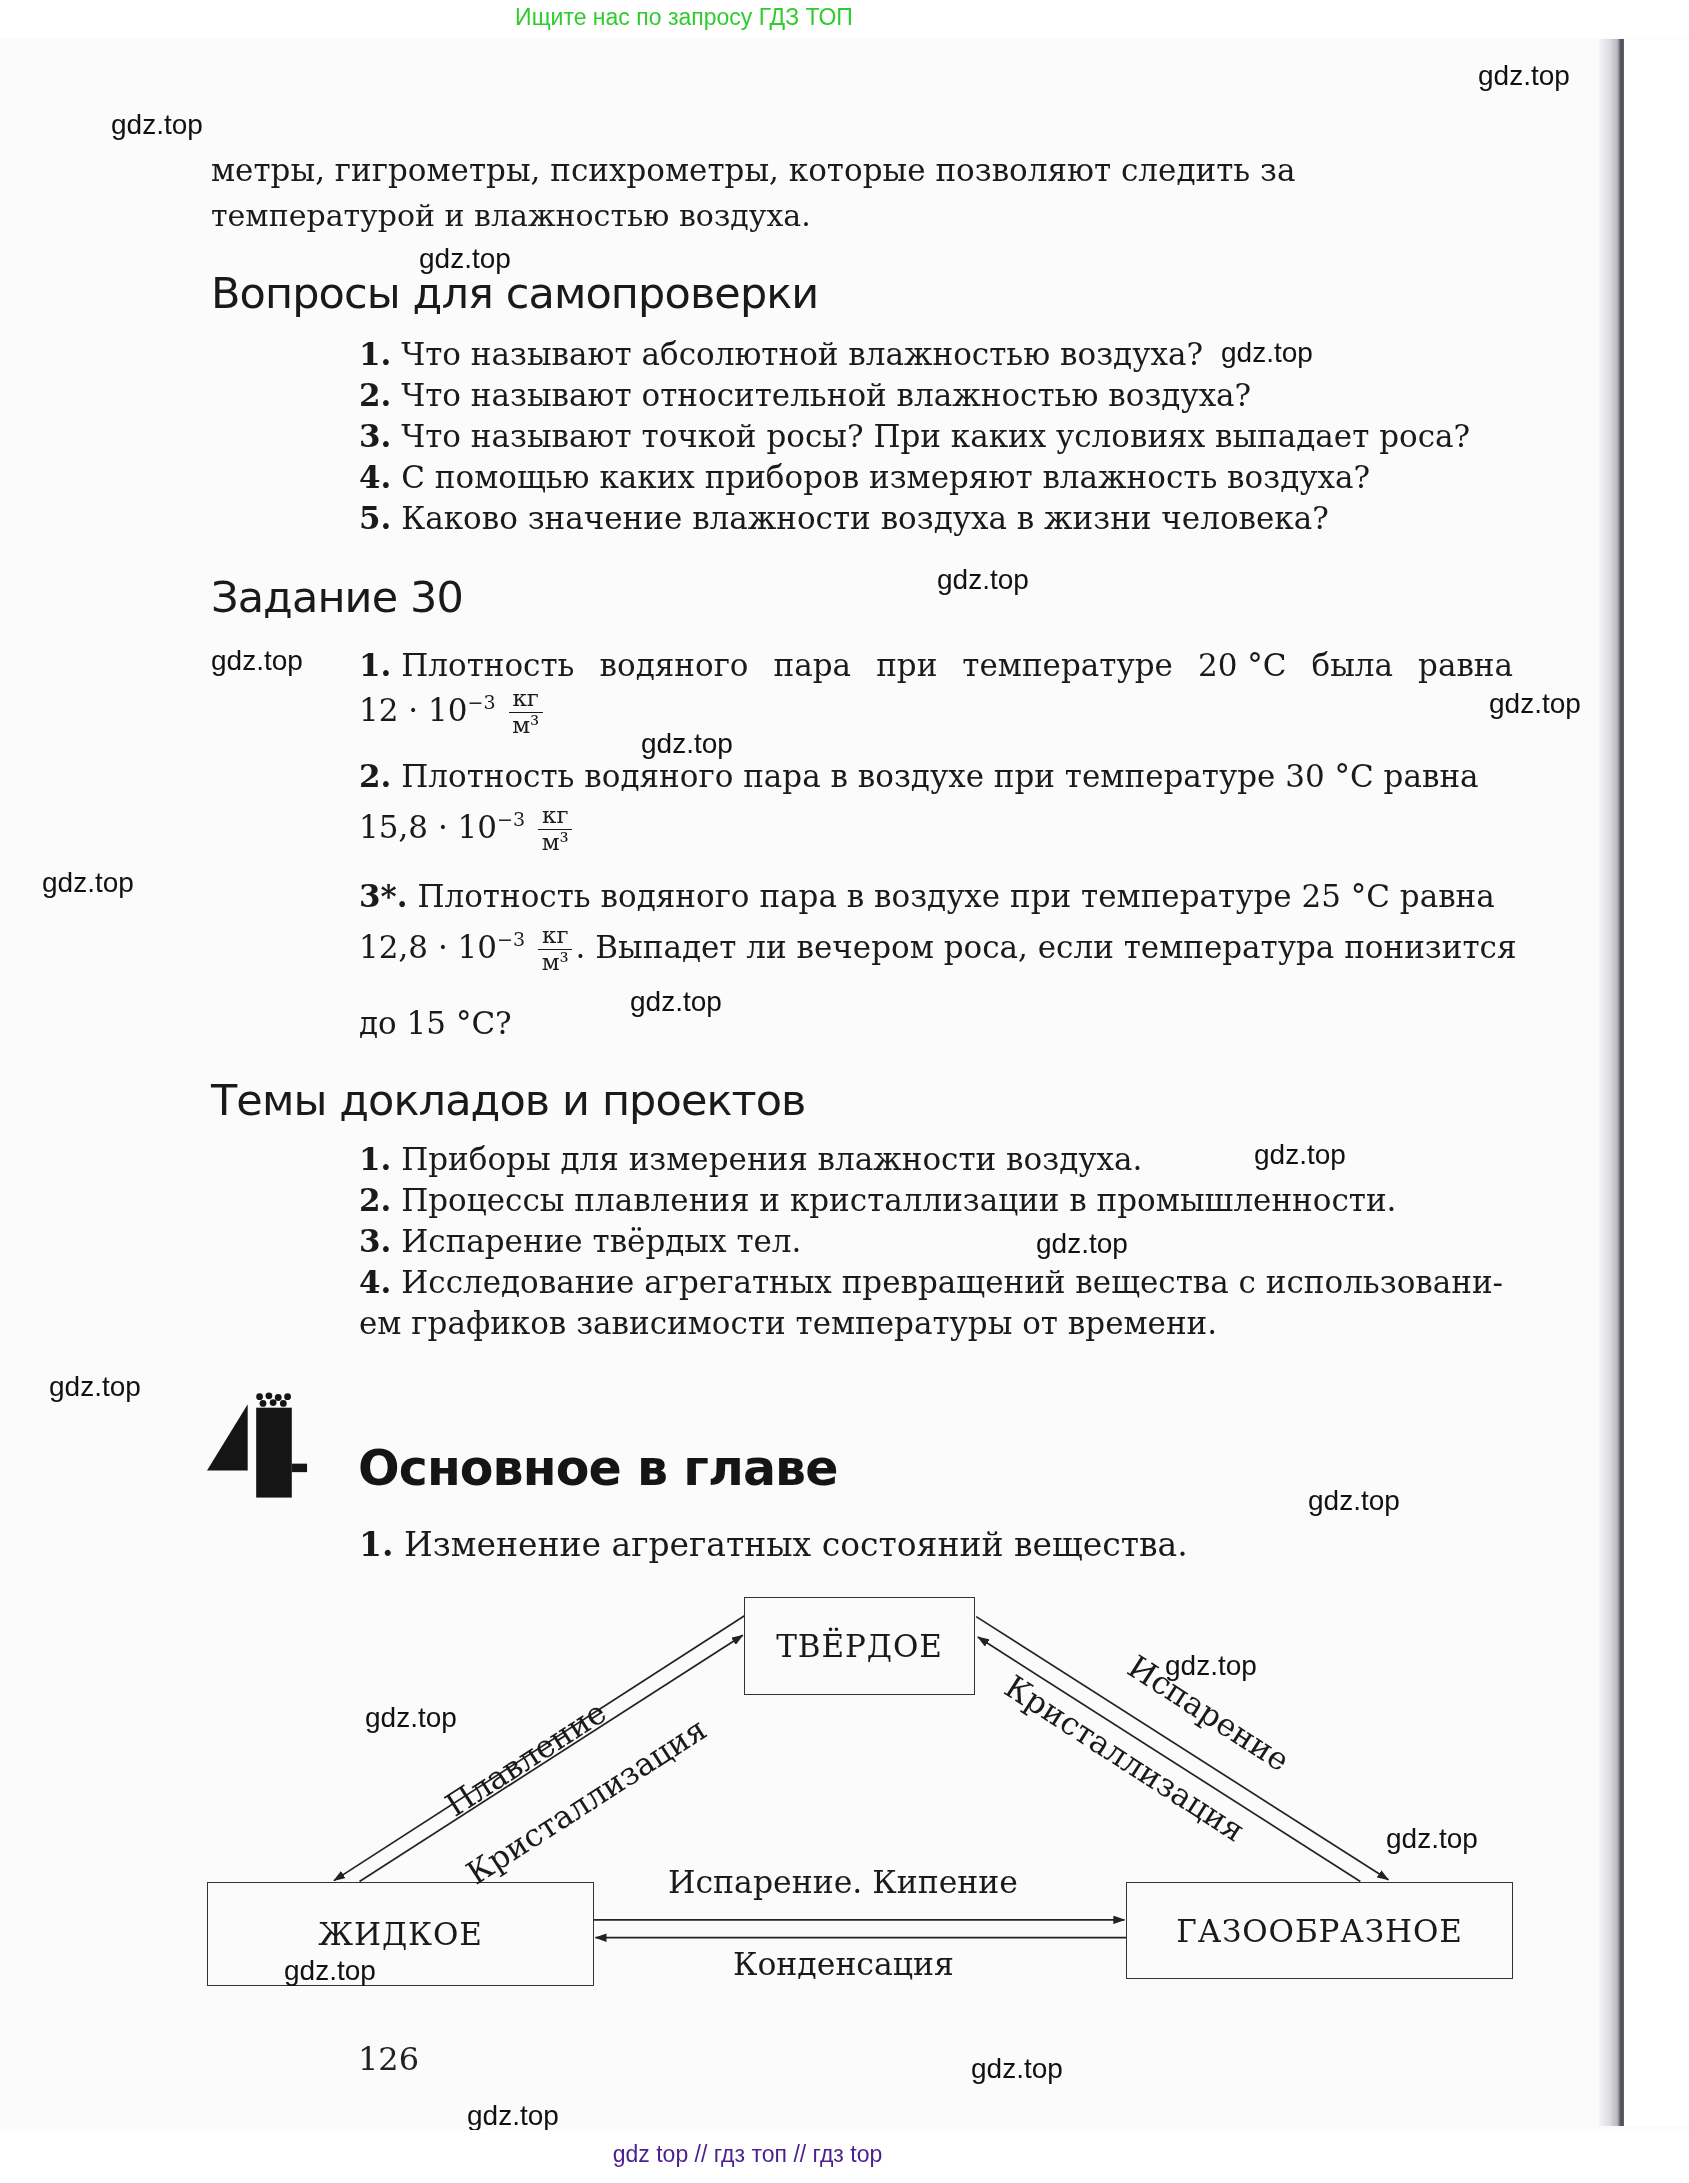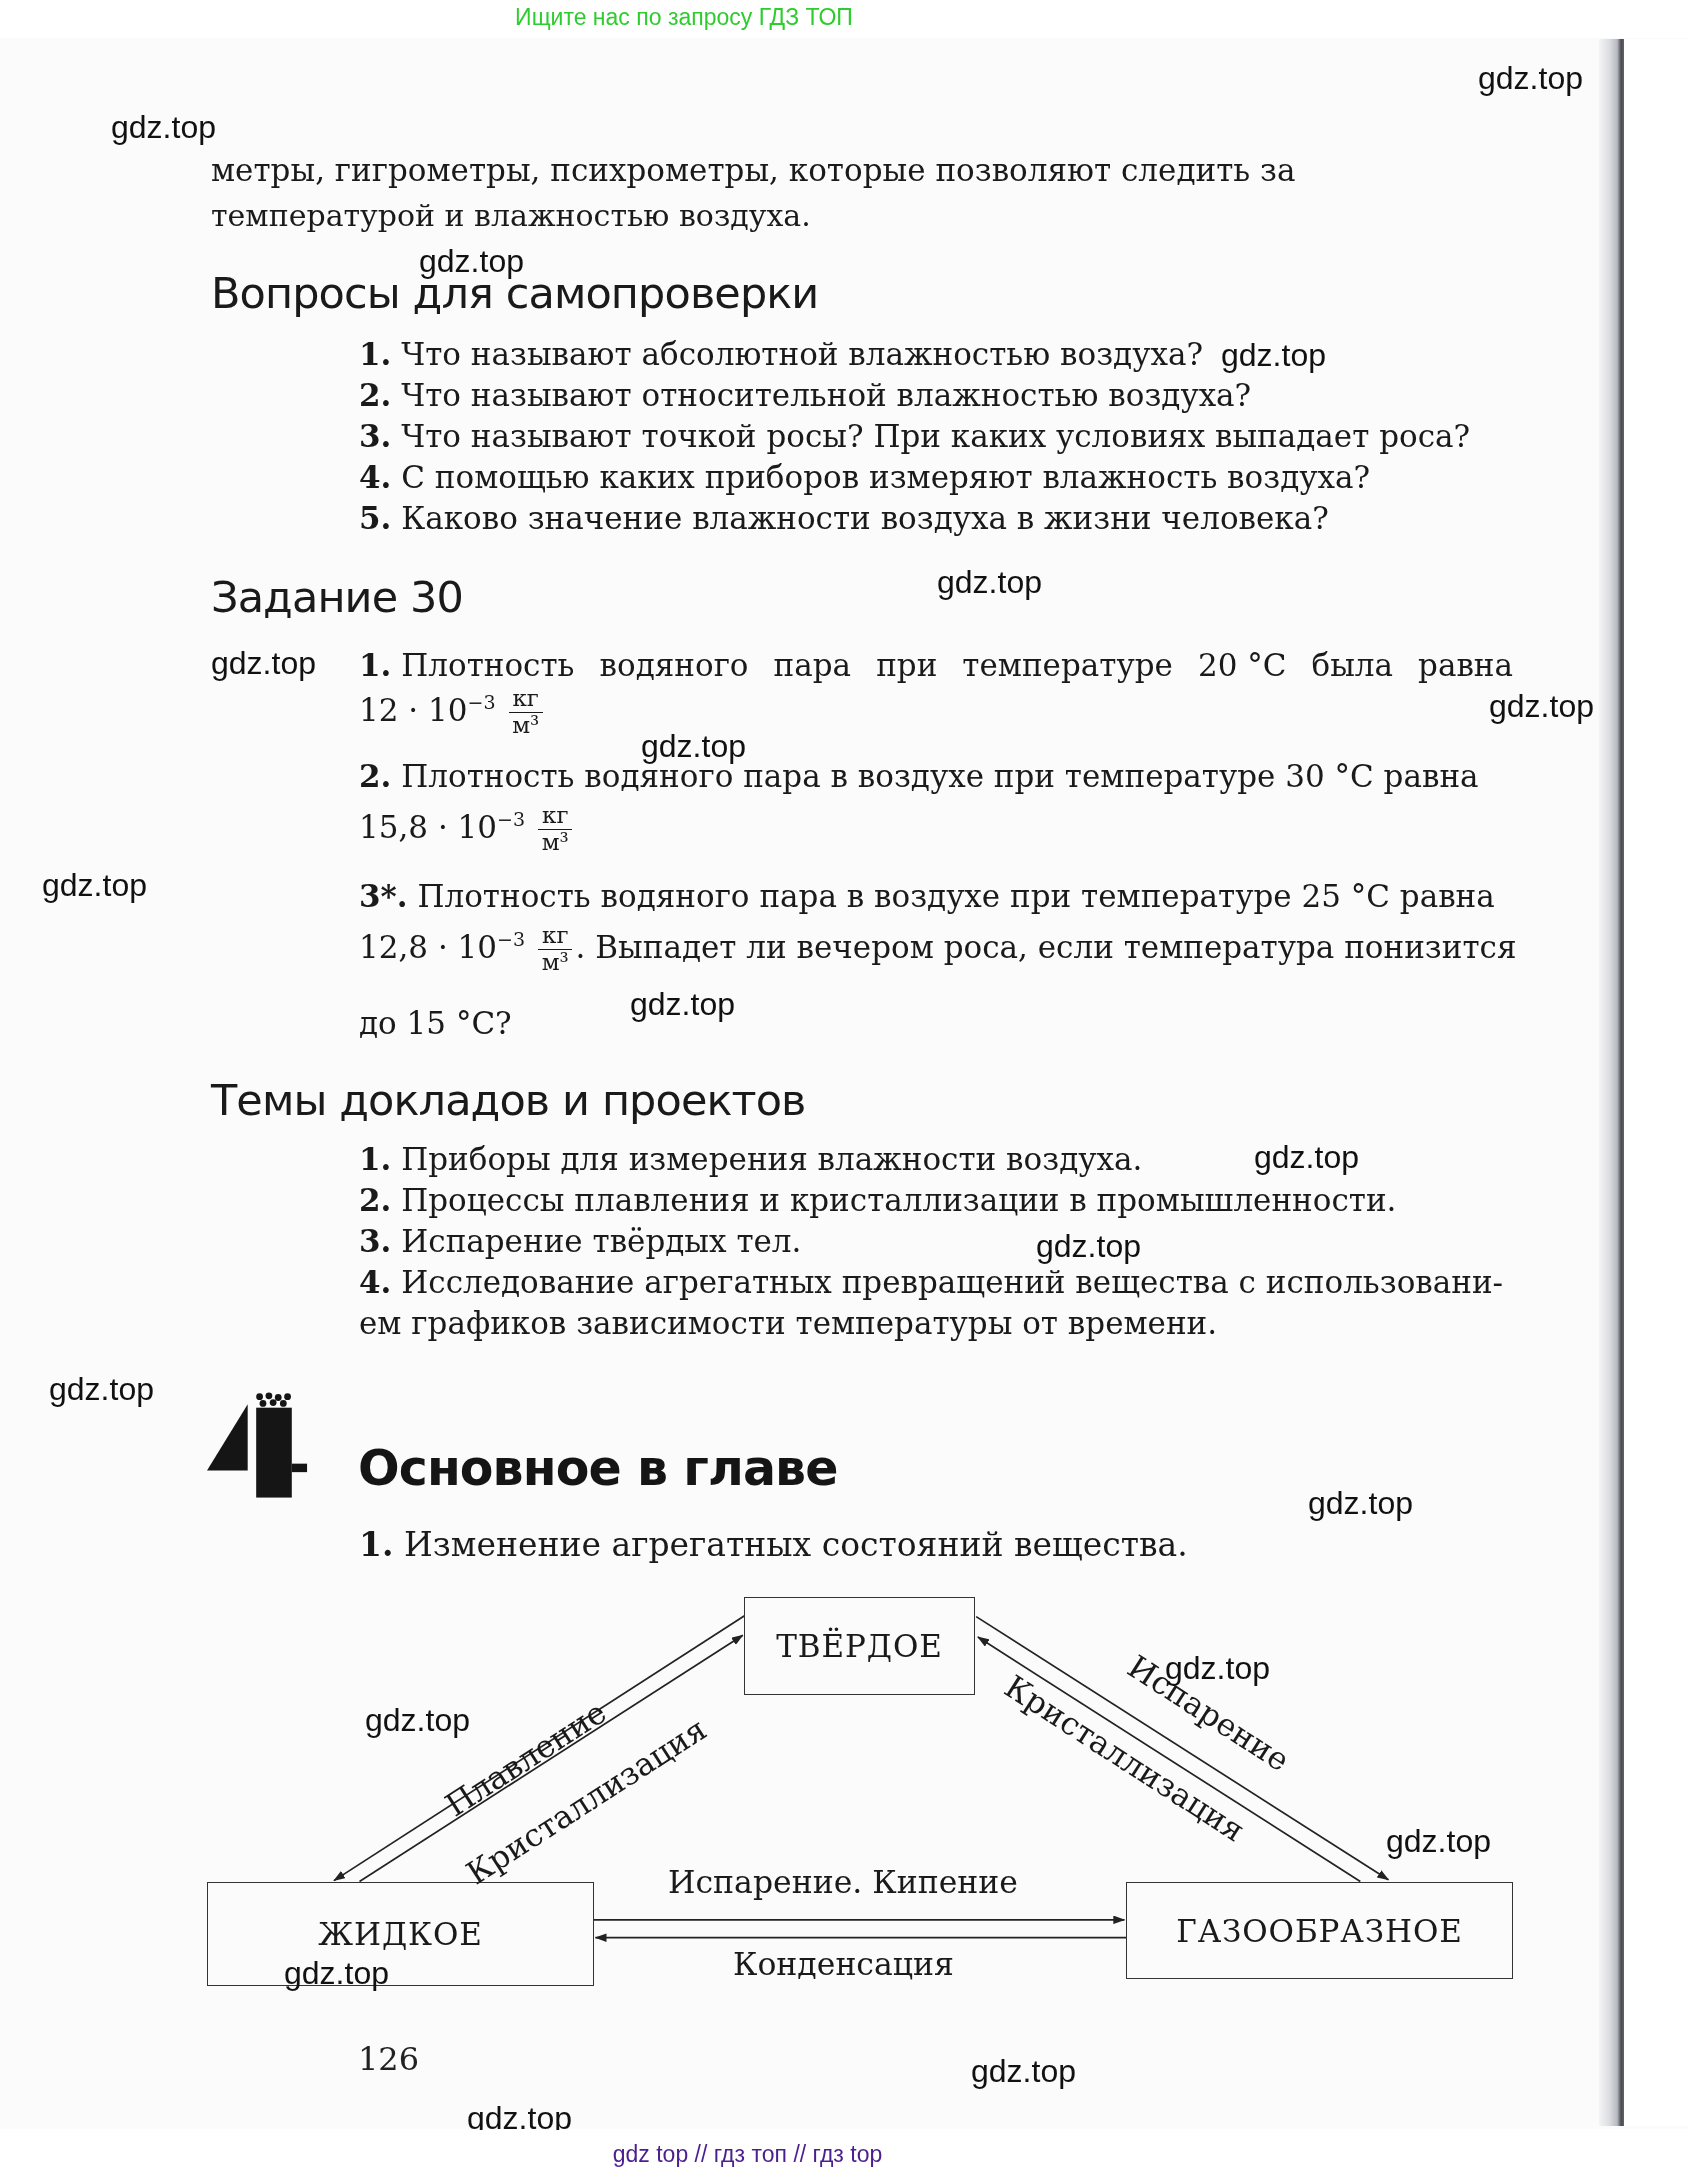--- a/index.html
+++ b/index.html
@@ -25,21 +25,21 @@
     .page-edge-right {
       position:absolute; left:1624px; top:39px; width:66px; height:2087px; background:#ffffff;
     }
     .bottom-banner {
       position:absolute; left:0; top:2130px; width:1495px; height:54px;
       text-align:center; font-family:"Liberation Sans", sans-serif;
       font-size:23px; line-height:48px; color:#4b1f8f; background:#ffffff;
     }
     .wm {
       position:absolute; font-family:"Liberation Sans", sans-serif;
-      font-size:32px; color:#111; line-height:1;
+      font-size:28px; color:#111; line-height:1;
     }
     .body-text {
       position:absolute; font-size:31.5px; line-height:43px; color:#1a1a1a;
       white-space:nowrap;
     }
     .heading {
       position:absolute; font-family:"DejaVu Sans", sans-serif;
       font-size:43px; color:#1a1a1a; white-space:nowrap; letter-spacing:-0.9px;
     }
     .list-item { position:absolute; font-size:31px; white-space:nowrap; color:#1a1a1a; }

